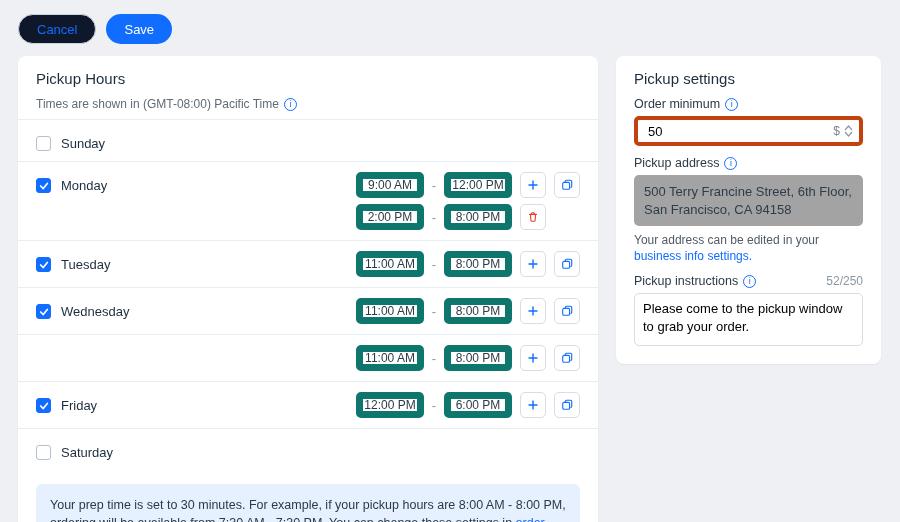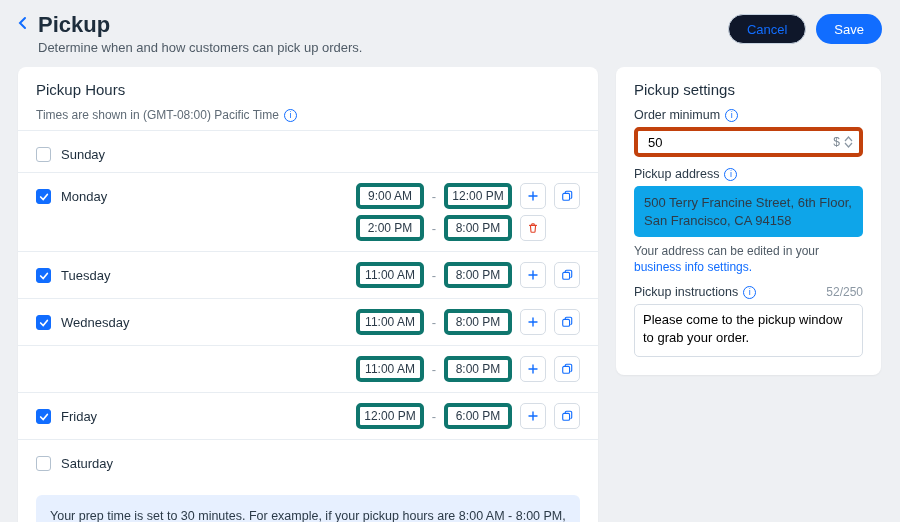--- a/index.html
+++ b/index.html
@@ -45,21 +45,21 @@
     .day-left { display: flex; align-items: center; gap: 10px; width: 150px; flex-shrink: 0; padding-top: 6px; }
     .chk { width: 15px; height: 15px; border-radius: 3px; border: 1px solid #b3c1cf; display: inline-flex; align-items: center; justify-content: center; cursor: pointer; flex-shrink: 0; }
     .chk.checked { background: #116dff; border-color: #116dff; }
     .chk.checked svg { display: block; }
     .chk svg { display: none; }
     .day-name { font-size: 13px; }
 
     .slots { flex: 1; display: flex; flex-direction: column; gap: 6px; }
     .slot { display: flex; align-items: center; justify-content: flex-end; gap: 0; }
     .time-in {
-      width: 68px; height: 26px; border: 4px solid #0f766e; border-radius: 5px;
+      width: 68px; height: 26px; border: 7px solid #0f766e; border-radius: 5px;
       font-size: 12px; text-align: center; background: #fff; color: #2b3a48;
     }
     .dash { width: 20px; text-align: center; color: #8b97a3; }
     .icon-btn {
       width: 26px; height: 26px; margin-left: 8px; border: 1px solid #d6dde5; border-radius: 5px;
       background: #fff; display: inline-flex; align-items: center; justify-content: center; cursor: pointer;
       color: #116dff;
     }
     .icon-btn.danger { color: #e34025; }
 
@@ -75,47 +75,36 @@
     .counter { margin-left: auto; color: #8b97a3; font-size: 12px; }
     .input-wrap {
       display: flex; align-items: center; border: 4px solid #c2410c; border-radius: 5px; height: 30px; padding: 0 6px 0 10px;
     }
     .input-wrap input { border: none; outline: none; flex: 1; font-size: 13px; background: transparent; font-family: inherit; }
     .unit { color: #7a8691; font-size: 12px; margin-right: 4px; }
     .stepper { display: flex; flex-direction: column; cursor: pointer; color: #8b97a3; line-height: 0; }
     .stepper svg { display: block; }
 
     .addr-box {
-      background: #0ea5e9; border-radius: 5px; padding: 8px 10px; font-size: 13px; line-height: 1.35; color: #2f3c49;
+      background: #a3a3a3; border-radius: 5px; padding: 8px 10px; font-size: 13px; line-height: 1.35; color: #2f3c49;
     }
     .hint { font-size: 12px; color: #4f5b66; margin-top: 6px; line-height: 1.35; }
     .hint a { color: #116dff; text-decoration: none; }
 
     .textarea-wrap { border: 1px solid #d6dde5; border-radius: 5px; padding: 6px 8px; }
     .textarea-wrap textarea {
       border: none; outline: none; width: 100%; resize: none; font-family: inherit; font-size: 13px; line-height: 1.35;
       height: 36px;
     }
   </style>
 </head>
 <body>
 
 <div class="page">
   <div class="header">
-    <div class="header-left">
-      <span class="back">
-        <svg width="10" height="14" viewBox="0 0 10 14">
-            <path d="M7 2 L2 7 L7 12" stroke="currentColor" stroke-width="2" fill="none" stroke-linecap="round"></path>
-          </svg>
-      </span>
-      <div>
-        <div class="title">Pickup</div>
-        <div class="subtitle">Determine when and how customers can pick up orders.</div>
-      </div>
-    </div>
     <div class="header-actions">
       <button class="btn btn-secondary">Cancel</button>
       <button class="btn btn-primary">Save</button>
     </div>
   </div>
 
   <div class="cols">
 
     <div class="card card-left">
       <div class="card-header">

